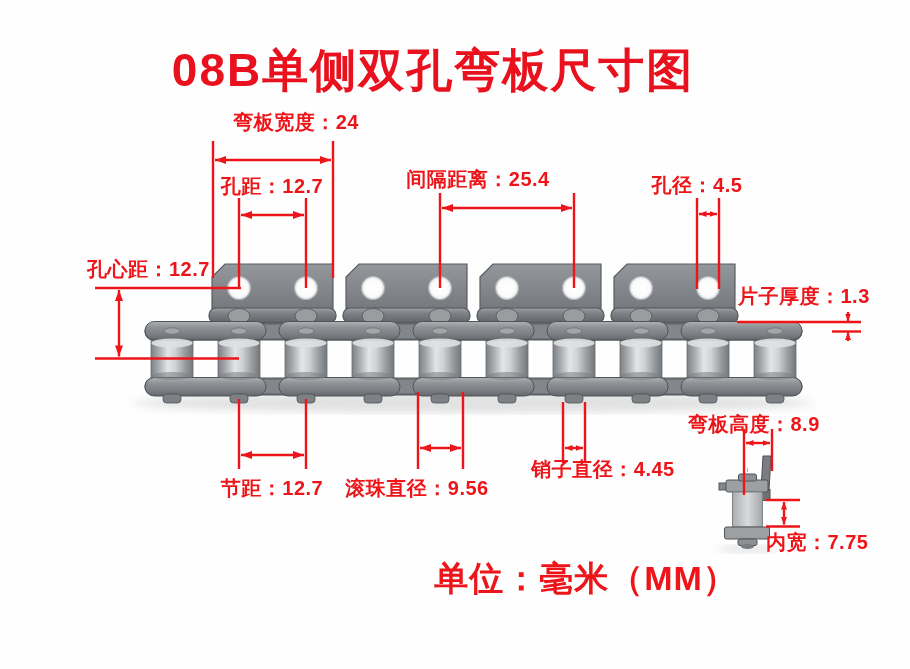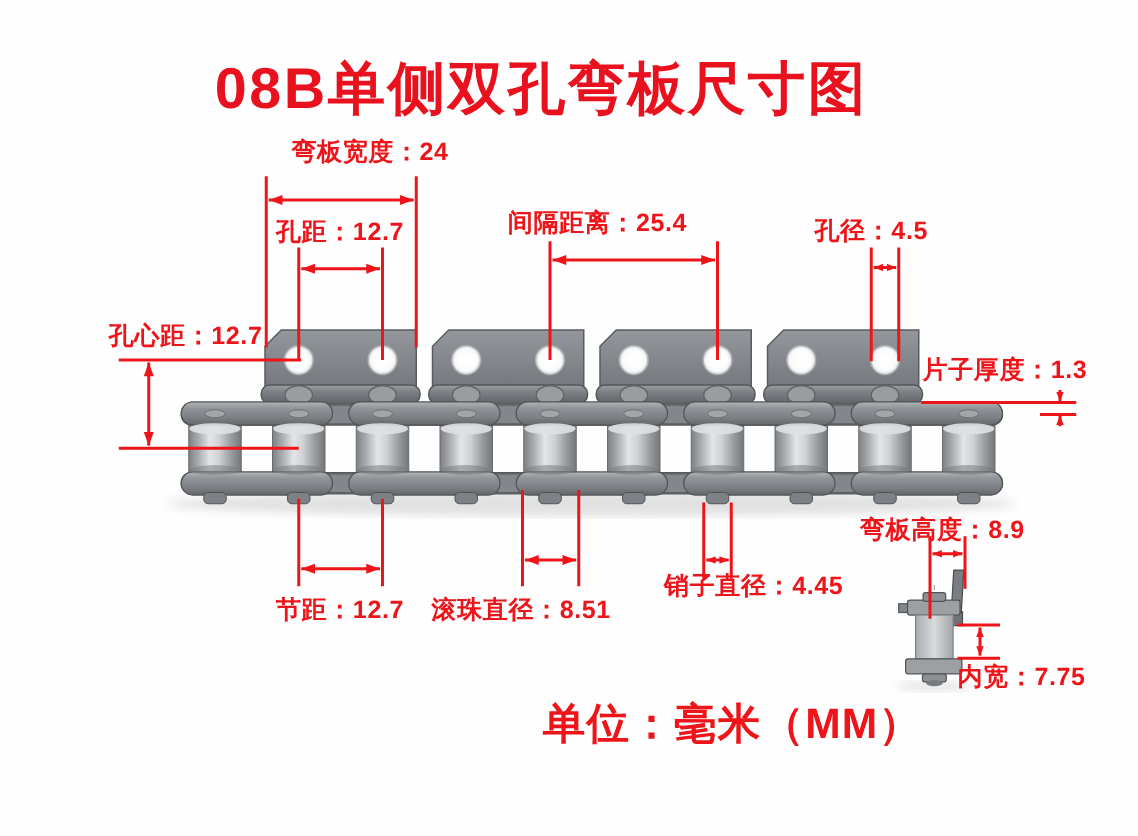--- a/index.html
+++ b/index.html
@@ -310,18 +310,18 @@
   <div class="title">08B单侧双孔弯板尺寸图</div>
 
   <div class="lbl centered" style="left:272px;top:111px;margin-left:24px;">弯板宽度：24</div>
   <div class="lbl centered" style="left:272px;top:175px;">孔距：12.7</div>
   <div class="lbl" style="left:87px;top:258px;">孔心距：12.7</div>
   <div class="lbl centered" style="left:478px;top:168px;text-align:center;">间隔距离：25.4</div>
   <div class="lbl centered" style="left:697px;top:174px;">孔径：4.5</div>
   <div class="lbl" style="left:738px;top:285px;">片子厚度：1.3</div>
   <div class="lbl" style="left:688px;top:413px;">弯板高度：8.9</div>
   <div class="lbl centered" style="left:272px;top:477px;">节距：12.7</div>
-  <div class="lbl centered" style="left:417px;top:477px;">滚珠直径：8.51</div>
+  <div class="lbl centered" style="left:417px;top:477px;">滚珠直径：9.56</div>
   <div class="lbl centered" style="left:567px;top:458px;margin-left:36px;">销子直径：4.45</div>
   <div class="lbl" style="left:766px;top:531px;">内宽：7.75</div>
 
   <div class="unit">单位：毫米（MM）</div>
 </div>
 
 </body></html>

